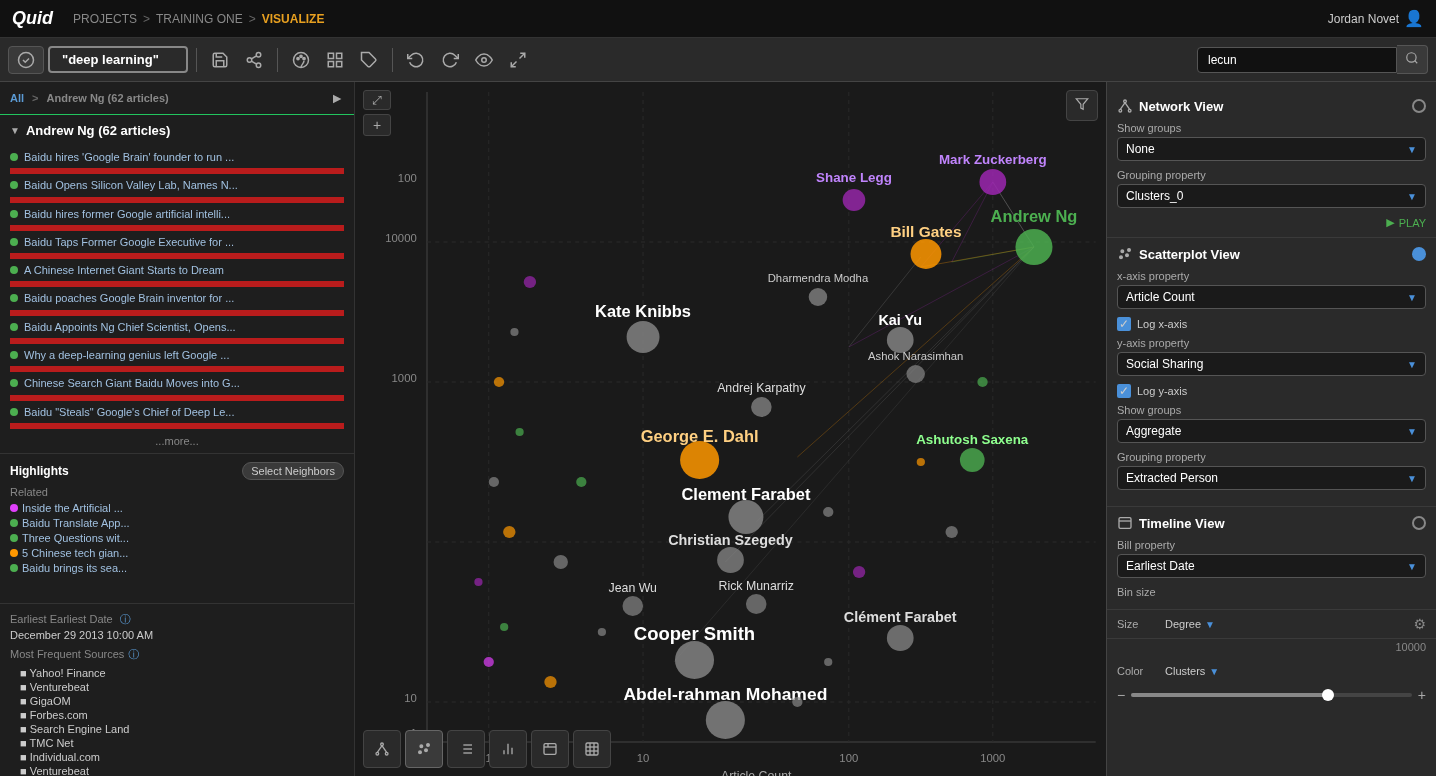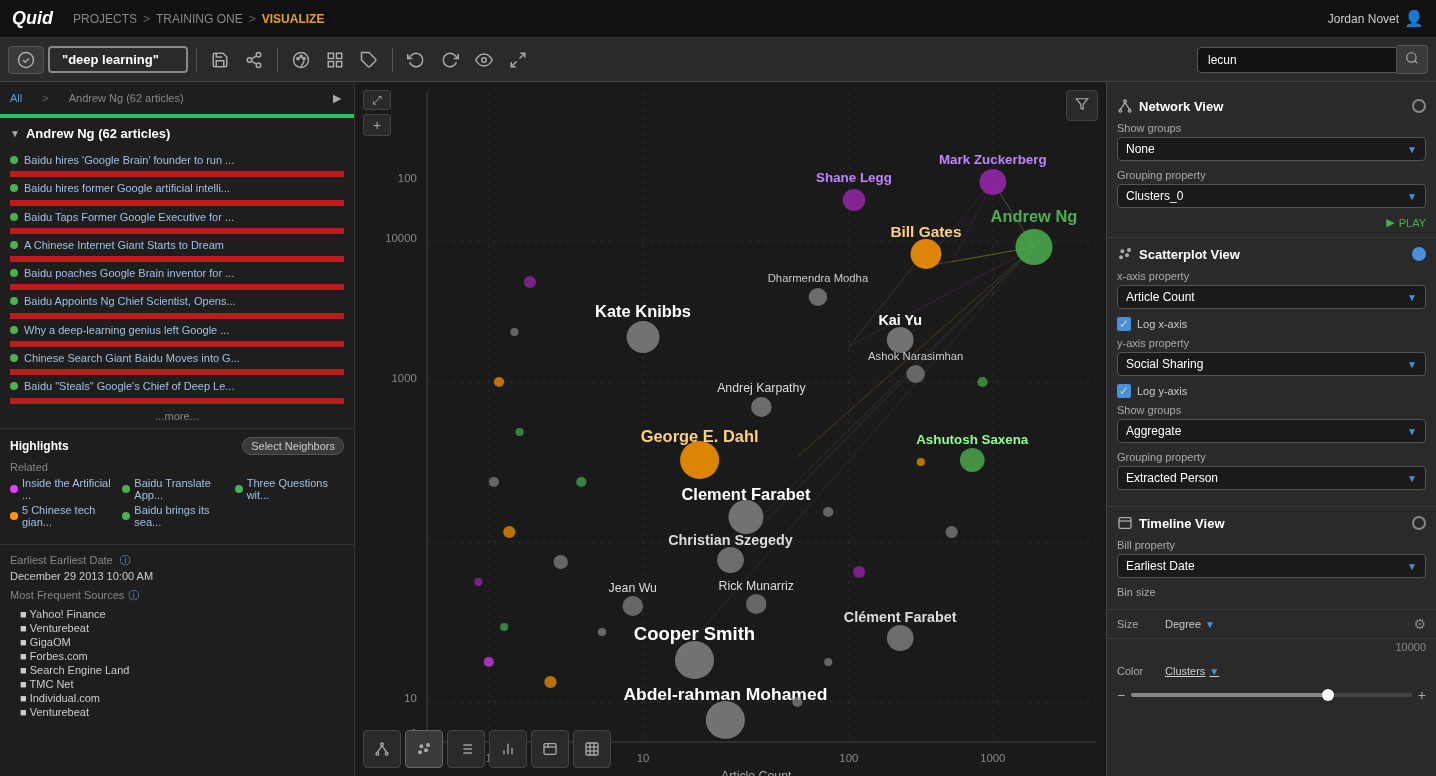--- a/index.html
+++ b/index.html
@@ -20,39 +20,39 @@
     .toolbar-btn { background: transparent; border: none; color: #aaa; cursor: pointer; padding: 4px 6px; font-size: 16px; border-radius: 3px; display: flex; align-items: center; }
     .toolbar-search { margin-left: auto; display: flex; align-items: center; }
     .toolbar-search input { background: #1a1a1a; border: 1px solid #555; border-radius: 4px 0 0 4px; padding: 5px 10px; color: #fff; font-size: 12px; width: 200px; outline: none; }
     .toolbar-search button { background: #3a3a3a; border: 1px solid #555; border-left: none; border-radius: 0 4px 4px 0; padding: 5px 8px; color: #aaa; cursor: pointer; }
 
     
     .main { display: flex; height: calc(776px - 82px); }
 
     
     .left-sidebar { width: 355px; background: #1e1e1e; border-right: 1px solid #333; display: flex; flex-direction: column; overflow: hidden; }
-    .sidebar-header { padding: 8px 10px; border-bottom: 4px solid #22c55e; display: flex; align-items: center; gap: 20px; }
+    .sidebar-header { padding: 8px 10px; border-bottom: 1px solid #22c55e; display: flex; align-items: center; gap: 8px; font-weight: bold; }
     .sidebar-header .collapse-btn { margin-left: auto; color: #aaa; cursor: pointer; font-size: 14px; }
 
     .section-header { padding: 8px 10px; display: flex; align-items: center; gap: 6px; cursor: pointer; }
     .section-header .arrow { color: #aaa; font-size: 10px; }
     .section-header .title { color: #fff; font-weight: bold; font-size: 13px; }
 
     .article-list { padding: 0 10px; }
     .article-item { display: flex; align-items: flex-start; gap: 6px; padding: 4px 0; border-bottom: 6px solid #b91c1c; cursor: pointer; }
     .dot { width: 8px; height: 8px; border-radius: 50%; flex-shrink: 0; margin-top: 3px; }
     .article-item .text { color: #a0c0e0; font-size: 11px; line-height: 1.3; }
     .more-link { padding: 6px 10px; color: #888; font-size: 11px; text-align: center; cursor: pointer; }
 
     .highlights-section { border-top: 1px solid #333; padding: 8px 10px; }
     .highlights-header { display: flex; align-items: center; justify-content: space-between; margin-bottom: 6px; }
     .highlights-title { color: #fff; font-weight: bold; font-size: 12px; text-align: right; }
     .select-neighbors-btn { background: #3a3a3a; border: 1px solid #555; border-radius: 9px; padding: 2px 8px; color: #ccc; font-size: 11px; cursor: pointer; }
     .related-label { color: #888; font-size: 11px; margin-bottom: 4px; }
-    .related-grid { display: grid; grid-template-columns: 1fr 1fr 1fr; gap: 3px; margin-bottom: 8px; }
+    .related-grid { display: grid; grid-template-columns: 1fr; gap: 3px; margin-bottom: 21px; }
     .related-item { display: flex; align-items: center; gap: 4px; font-size: 11px; color: #a0c0e0; cursor: pointer; }
 
     .metadata-section { padding: 8px 10px; border-top: 1px solid #333; }
     .meta-label { color: #888; font-size: 11px; margin-bottom: 2px; }
     .meta-value { color: #ccc; font-size: 11px; margin-bottom: 6px; }
     .sources-header { color: #888; font-size: 11px; margin-bottom: 4px; display: flex; align-items: center; gap: 4px; }
     .source-item { color: #ccc; font-size: 11px; padding: 1px 0 1px 10px; }
 
     
     .chart-area { flex: 1; background: #1a1a1a; position: relative; overflow: hidden; }
@@ -73,21 +73,21 @@
     .play-btn { color: #4CAF50; font-size: 11px; margin-left: auto; cursor: pointer; display: flex; align-items: center; gap: 4px; }
 
     .size-row { display: flex; align-items: center; gap: 8px; padding: 6px 10px; border-bottom: 1px solid #3a3a3a; }
     .size-label { color: #aaa; font-size: 11px; width: 40px; }
     .size-value { color: #ccc; font-size: 11px; display: flex; align-items: center; gap: 4px; cursor: pointer; }
     .dropdown-arrow { color: #4a90d9; font-size: 10px; }
     .gear-icon { margin-left: auto; color: #888; cursor: pointer; font-size: 14px; }
 
     .color-row { display: flex; align-items: center; gap: 8px; padding: 6px 10px; }
     .color-label { color: #aaa; font-size: 11px; width: 40px; }
-    .color-value { color: #ccc; font-size: 11px; display: flex; align-items: center; gap: 4px; cursor: pointer; text-decoration: underline; }
+    .color-value { color: #ccc; font-size: 11px; display: flex; align-items: center; gap: 4px; cursor: pointer; }
     .color-slider-row { padding: 4px 10px; display: flex; align-items: center; gap: 6px; }
     .slider-minus { color: #aaa; cursor: pointer; font-size: 14px; }
     .slider-track { flex: 1; height: 4px; background: #444; border-radius: 2px; position: relative; }
     .slider-fill { height: 100%; background: #888; border-radius: 2px; width: 70%; }
     .slider-thumb { position: absolute; width: 12px; height: 12px; background: #fff; border-radius: 50%; top: -4px; left: 68%; }
     .slider-plus { color: #aaa; cursor: pointer; font-size: 14px; }
 
     
     .scatter-svg { width: 100%; height: 100%; }
 
@@ -219,20 +219,24 @@
 
     <div class="section-header">
       <span class="arrow">▼</span>
       <span class="title">Andrew Ng (62 articles)</span>
     </div>
 
     <div class="article-list">
       <div class="article-item">
         <div class="dot" style="background:#4CAF50;"></div>
         <span class="text">Baidu hires 'Google Brain' founder to run ...</span>
+      </div>
+      <div class="article-item">
+        <div class="dot" style="background:#4CAF50;"></div>
+        <span class="text">Baidu Opens Silicon Valley Lab, Names N...</span>
       </div>
       <div class="article-item">
         <div class="dot" style="background:#4CAF50;"></div>
         <span class="text">Baidu hires former Google artificial intelli...</span>
       </div>
       <div class="article-item">
         <div class="dot" style="background:#4CAF50;"></div>
         <span class="text">Baidu Taps Former Google Executive for ...</span>
       </div>
       <div class="article-item">

